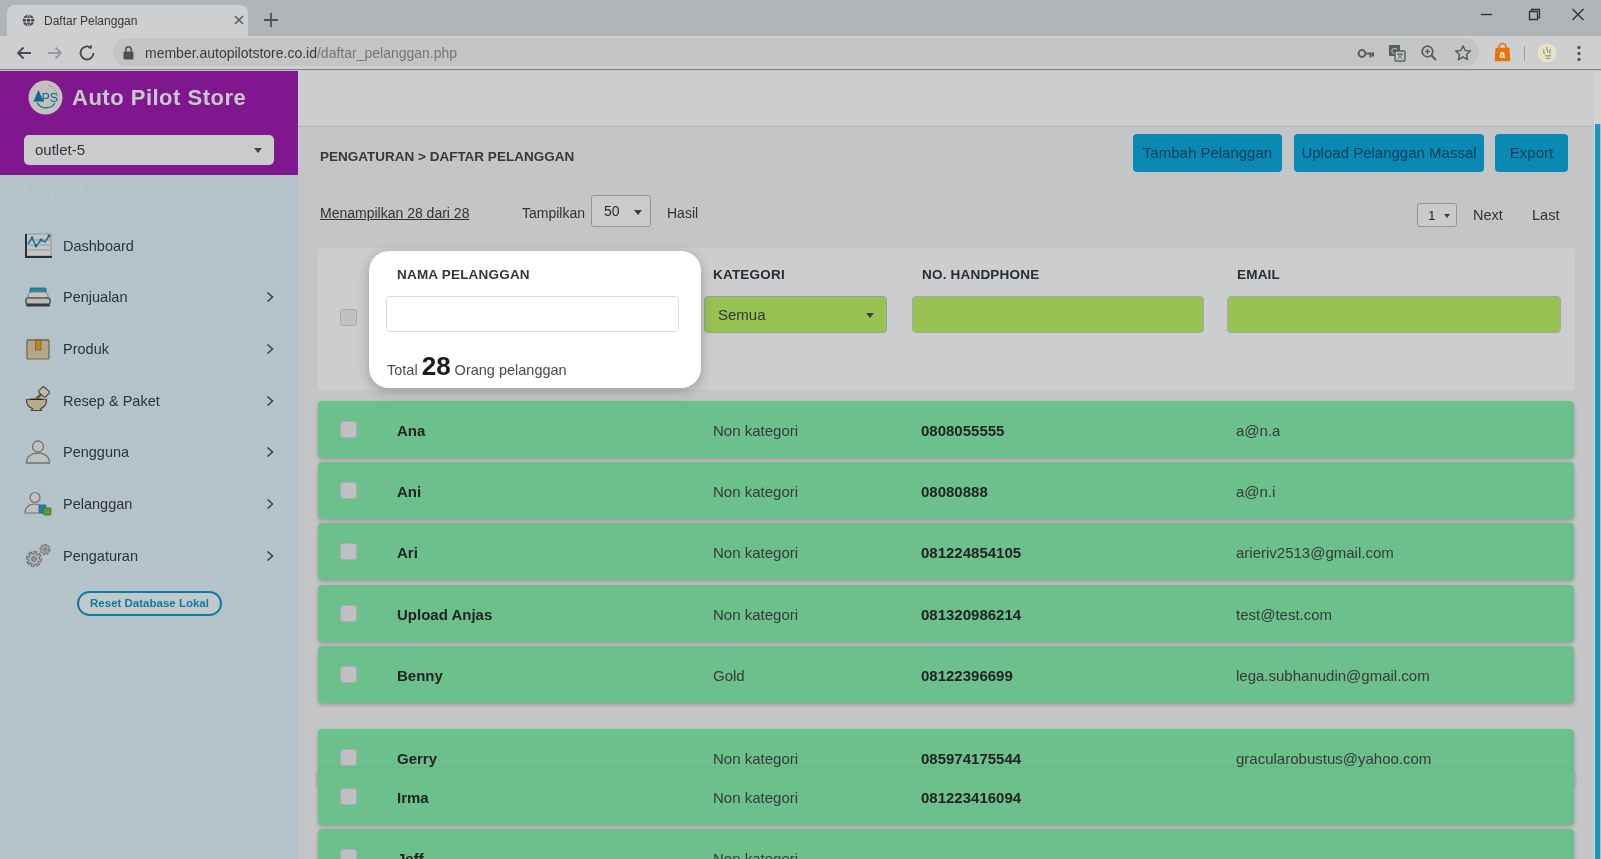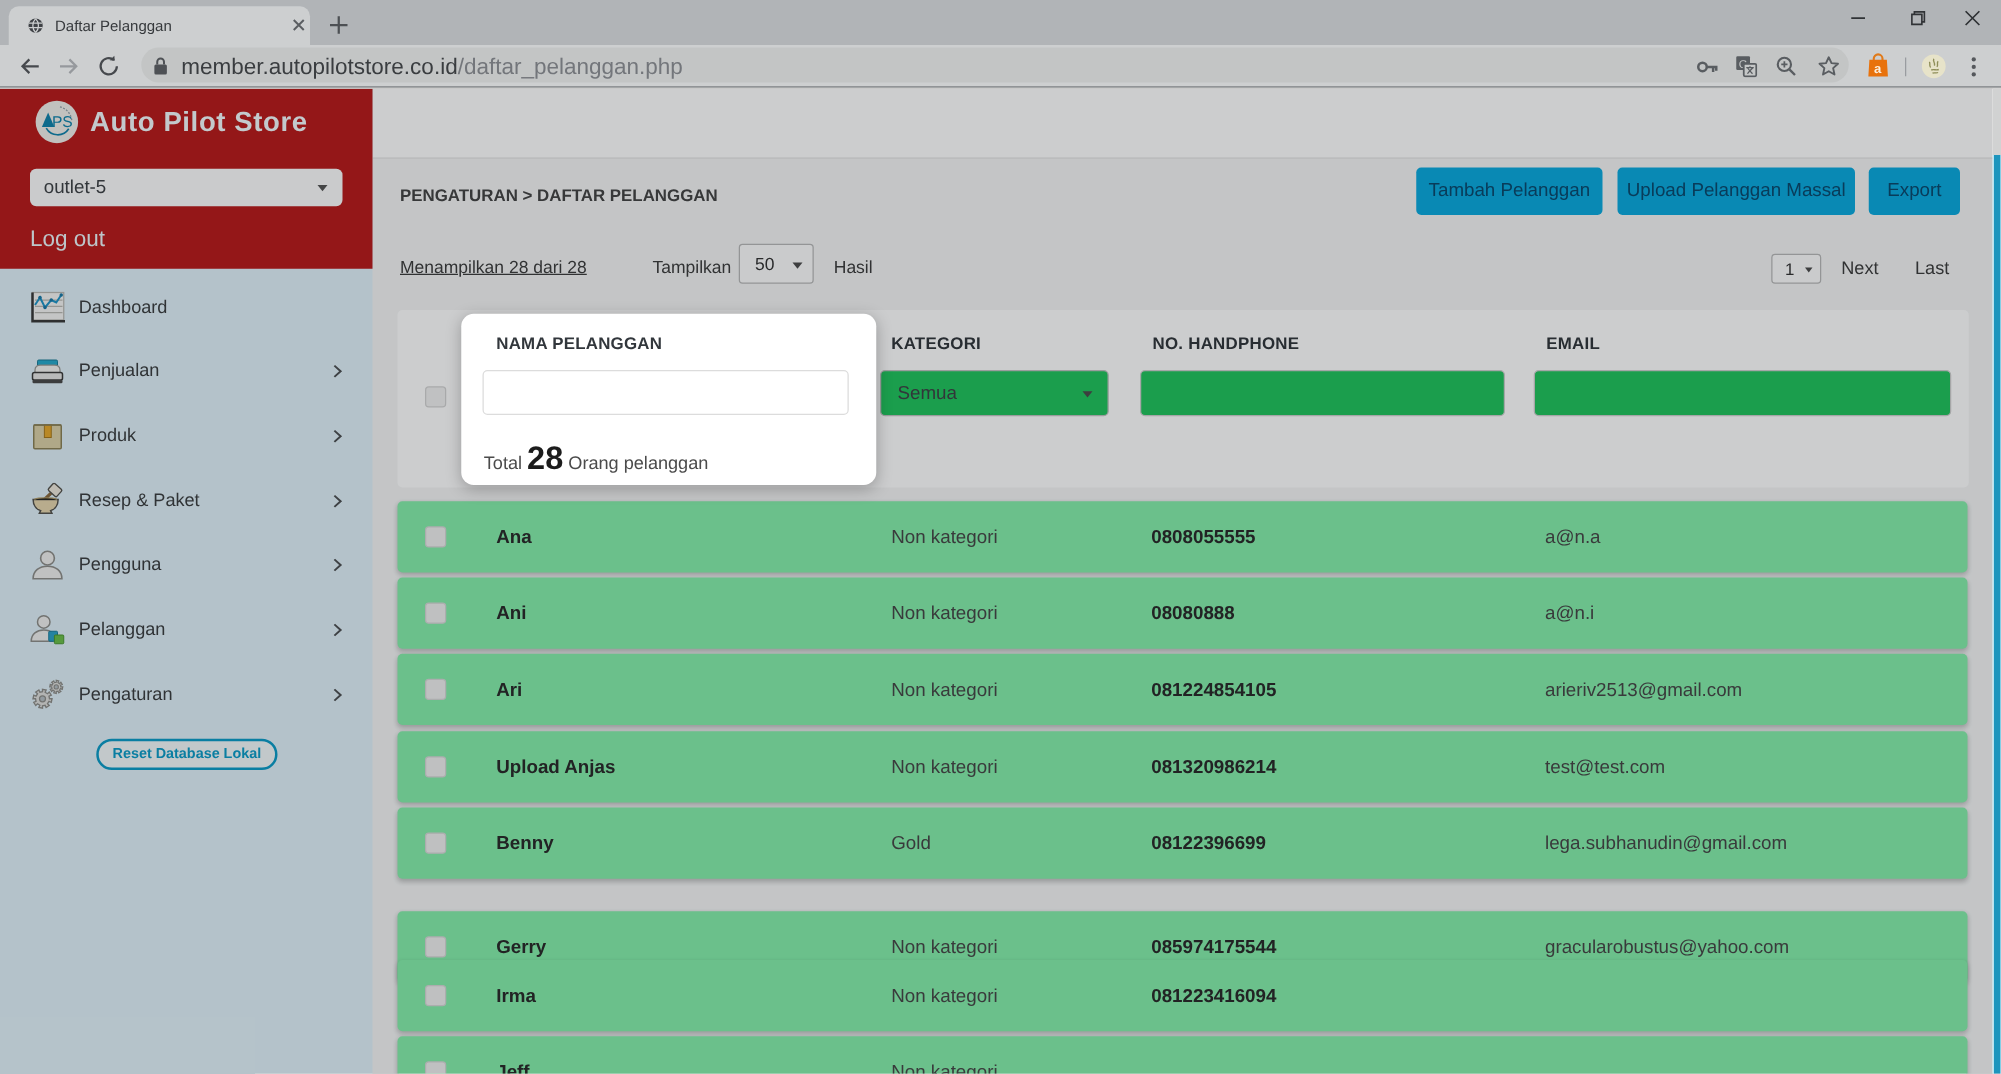--- a/index.html
+++ b/index.html
@@ -9,28 +9,28 @@
 
 #tabstrip { position:absolute; left:0; top:0; width:1601px; height:36px; background:#b1b4b7;padding-left:40px; }
 #tab { position:absolute; left:7px; top:5px; width:241px; height:31px; background:#cdcfd0; border-radius:8px 8px 0 0; }
 #tabtitle { position:absolute; left:37px; top:9px; font-size:12px; color:#36393c; }
 #tabclose { position:absolute; left:221px; top:4px; width:22px; height:22px; }
 #plusbtn { position:absolute; left:258px; top:7px; width:26px; height:26px; }
 #wincontrols { position:absolute; right:0; top:0; width:140px; height:30px; }
 
 #toolbar { position:absolute; left:0; top:36px; width:1601px; height:34px; background:#cdcfd0; border-bottom:1px solid #7e8184; }
 #pill { position:absolute; left:113px; top:2px; width:1366px; height:28px; background:#c3c5c5; border-radius:14px; }
-#url { position:absolute; left:145px; top:0px; height:34px; line-height:34px; font-size:18px; color:#3a3d40; }
+#url { position:absolute; left:145px; top:0px; height:34px; line-height:34px; font-size:14px; color:#3a3d40; }
 #url .path { color:#73767b; }
 
 
 #page { position:absolute; left:0; top:71px; width:1601px; height:788px; background:#f5f6f6; overflow:hidden; }
 
 #sidebar { position:absolute; left:0; top:0; width:298px; height:788px; background:#e2f2fa; }
-#sidehead { position:absolute; left:0; top:0; width:298px; height:144px; background:#b91c1c; }
+#sidehead { position:absolute; left:0; top:0; width:298px; height:104px; background:#a21caf; }
 #brand { position:absolute; left:72px; top:14px; font-size:22px; font-weight:bold; color:#f4fbfd; letter-spacing:0.5px; }
 #outletsel { position:absolute; left:24px; top:64px; width:250px; height:30px; background:#fdfdfd; border-radius:5px; }
 #outletsel .otxt { position:absolute; left:11px; top:6px; font-size:15px; color:#3f4346; }
 #logout { position:absolute; left:24px; top:110px; font-size:18px; color:#edf6f9; }
 .mitem { position:absolute; left:0; width:298px; height:52px; }
 .mlabel { position:absolute; left:63px; top:50%; transform:translateY(-50%); font-size:14.5px; color:#3c3f41; }
 .micon { position:absolute; left:23px; top:50%; transform:translateY(-50%); width:30px; height:30px; }
 .chev { position:absolute; left:265px; top:50%; transform:translateY(-50%); width:10px; height:12px; }
 #resetbtn { position:absolute; left:77px; top:520px; width:145px; height:25px; border:2px solid #0d9dc8; background:#f3f9fb; border-radius:13px; color:#0d9dc8; font-weight:bold; font-size:11.5px; text-align:center; line-height:21px; }
 
@@ -38,32 +38,32 @@
 
 #crumb { position:absolute; left:320px; top:78px; font-size:13.5px; font-weight:bold; color:#454545; letter-spacing:0px; }
 .bluebtn { position:absolute; top:63px; height:38px; background:#0caadf; border-radius:4px; color:#0c4a6e; font-size:15px; text-align:center; line-height:38px; }
 
 .infotext { position:absolute; top:134px; font-size:14px; color:#3e3e3e; }
 .selbox { position:absolute; background:#fdfdfd; border:1px solid #b9b9b9; border-radius:3px; }
 .caret { width:0; height:0; border-left:4px solid transparent; border-right:4px solid transparent; border-top:5px solid #4d4d4d; position:absolute; }
 
 #hdrband { position:absolute; left:318px; top:177px; width:1257px; height:142px; background:#fff; border-radius:4px; }
 .colhdr { position:absolute; top:196px; font-size:13.5px; font-weight:bold; color:#32373c; letter-spacing:0.2px; }
-.filterbox { position:absolute; top:225px; height:37px; background:#22c55e; border:1px solid #c2c2c2; border-radius:4px; }
+.filterbox { position:absolute; top:225px; height:37px; background:#bef264; border:1px solid #c2c2c2; border-radius:4px; }
 .cbx { position:absolute; width:17px; height:17px; background:#f0f0f0; border:1px solid #d4d4d4; border-radius:3px; }
 
 .row { position:absolute; left:318px; width:1256px; height:57px; background:#86efac; border-radius:4px; box-shadow:0 2px 4px rgba(0,0,0,0.22); }
 .rname { position:absolute; left:79px; top:50%; transform:translateY(-50%); font-size:15px; font-weight:bold; color:#2b2b2b; }
 .rkat  { position:absolute; left:395px; top:50%; transform:translateY(-50%); font-size:15px; color:#484848; }
 .rtel  { position:absolute; left:603px; top:50%; transform:translateY(-50%); font-size:15px; font-weight:bold; color:#2b2b2b; }
 .rmail { position:absolute; left:918px; top:50%; transform:translateY(-50%); font-size:15px; color:#484848; }
 .rcbx  { position:absolute; left:22px; top:20px; width:17px; height:17px; background:#efefef; border:1px solid #d8d8d8; border-radius:3px; }
 
 #dim { position:absolute; left:0; top:71px; width:1594px; height:788px; background:rgba(0,6,12,0.2); z-index:50; }
-#card { position:absolute; left:369px; top:251px; width:332px; height:137px; background:#fff; border-radius:10px; z-index:60; box-shadow:0 3px 12px rgba(0,0,0,0.25); }
+#card { position:absolute; left:369px; top:251px; width:332px; height:137px; background:#fff; border-radius:20px; z-index:60; box-shadow:0 3px 12px rgba(0,0,0,0.25); }
 #cardlbl { position:absolute; left:28px; top:16px; font-size:13.5px; font-weight:bold; color:#32373c; letter-spacing:0.2px; }
 #cardinput { position:absolute; left:17px; top:45px; width:293px; height:36px; border:1px solid #dcdcdc; border-radius:4px; background:#fff; }
 #cardtotal { position:absolute; left:18px; top:100px; width:300px; height:30px; }
 
 #sbtopgray { position:absolute; left:1594px; top:71px; width:7px; height:53px; background:#d1d2d2; z-index:60; }
 #scrollbar { position:absolute; left:1594px; top:124px; width:7px; height:735px; z-index:60;
   background:linear-gradient(90deg, #b9e4f0 0px, #b9e4f0 1.5px, #1d95bd 1.5px, #1d95bd 6px, #83cfe6 6px, #83cfe6 7px); }
 </style>
 </head>
 <body>

